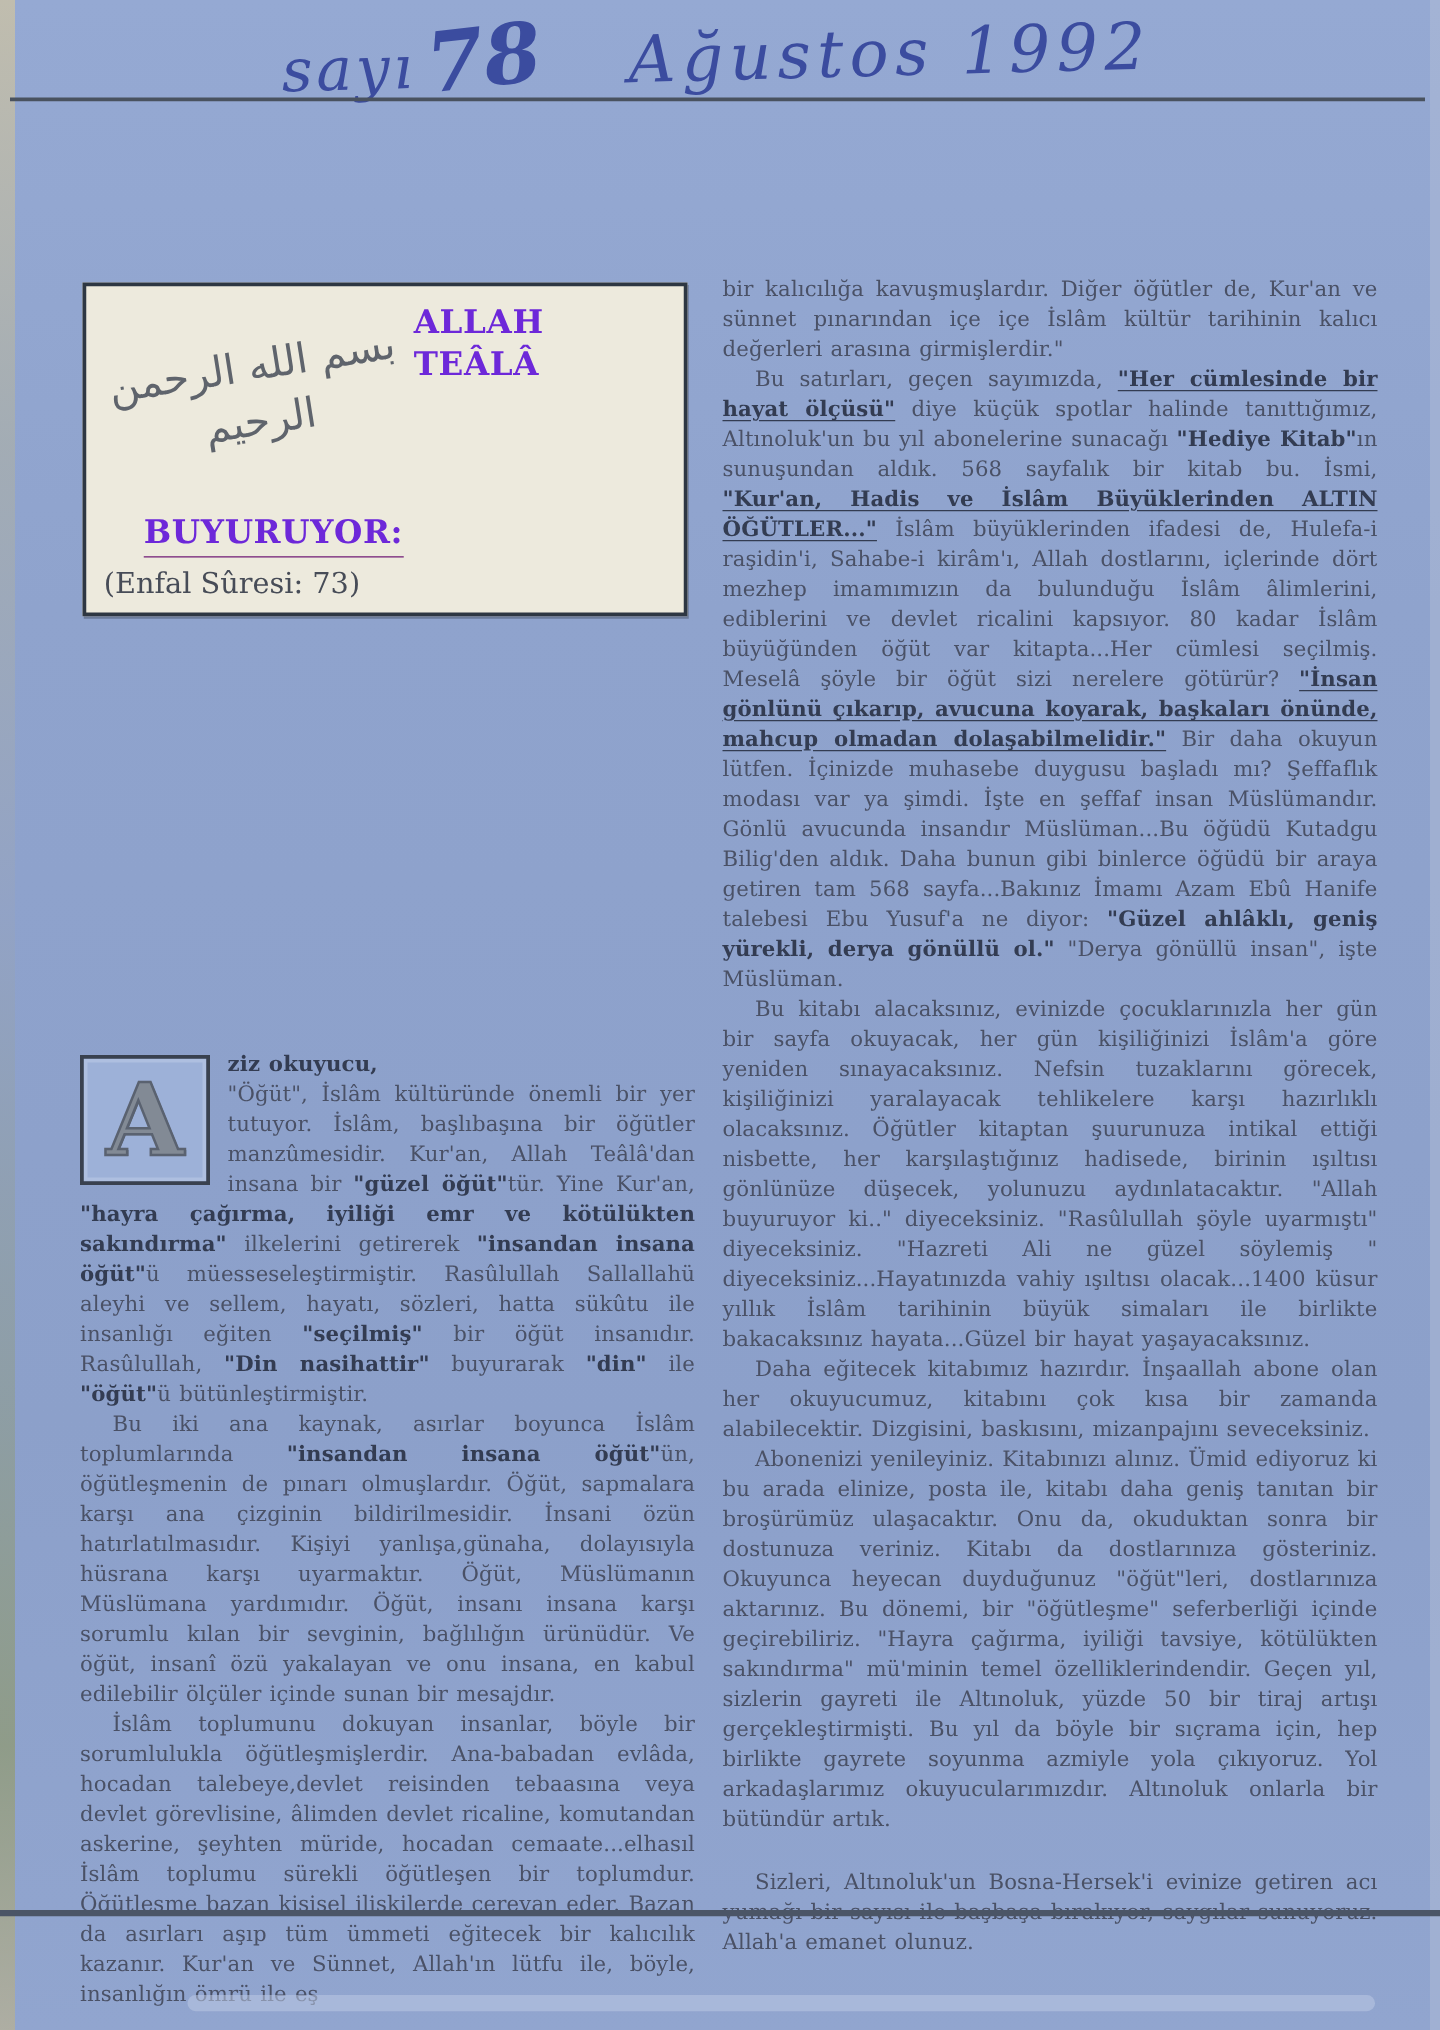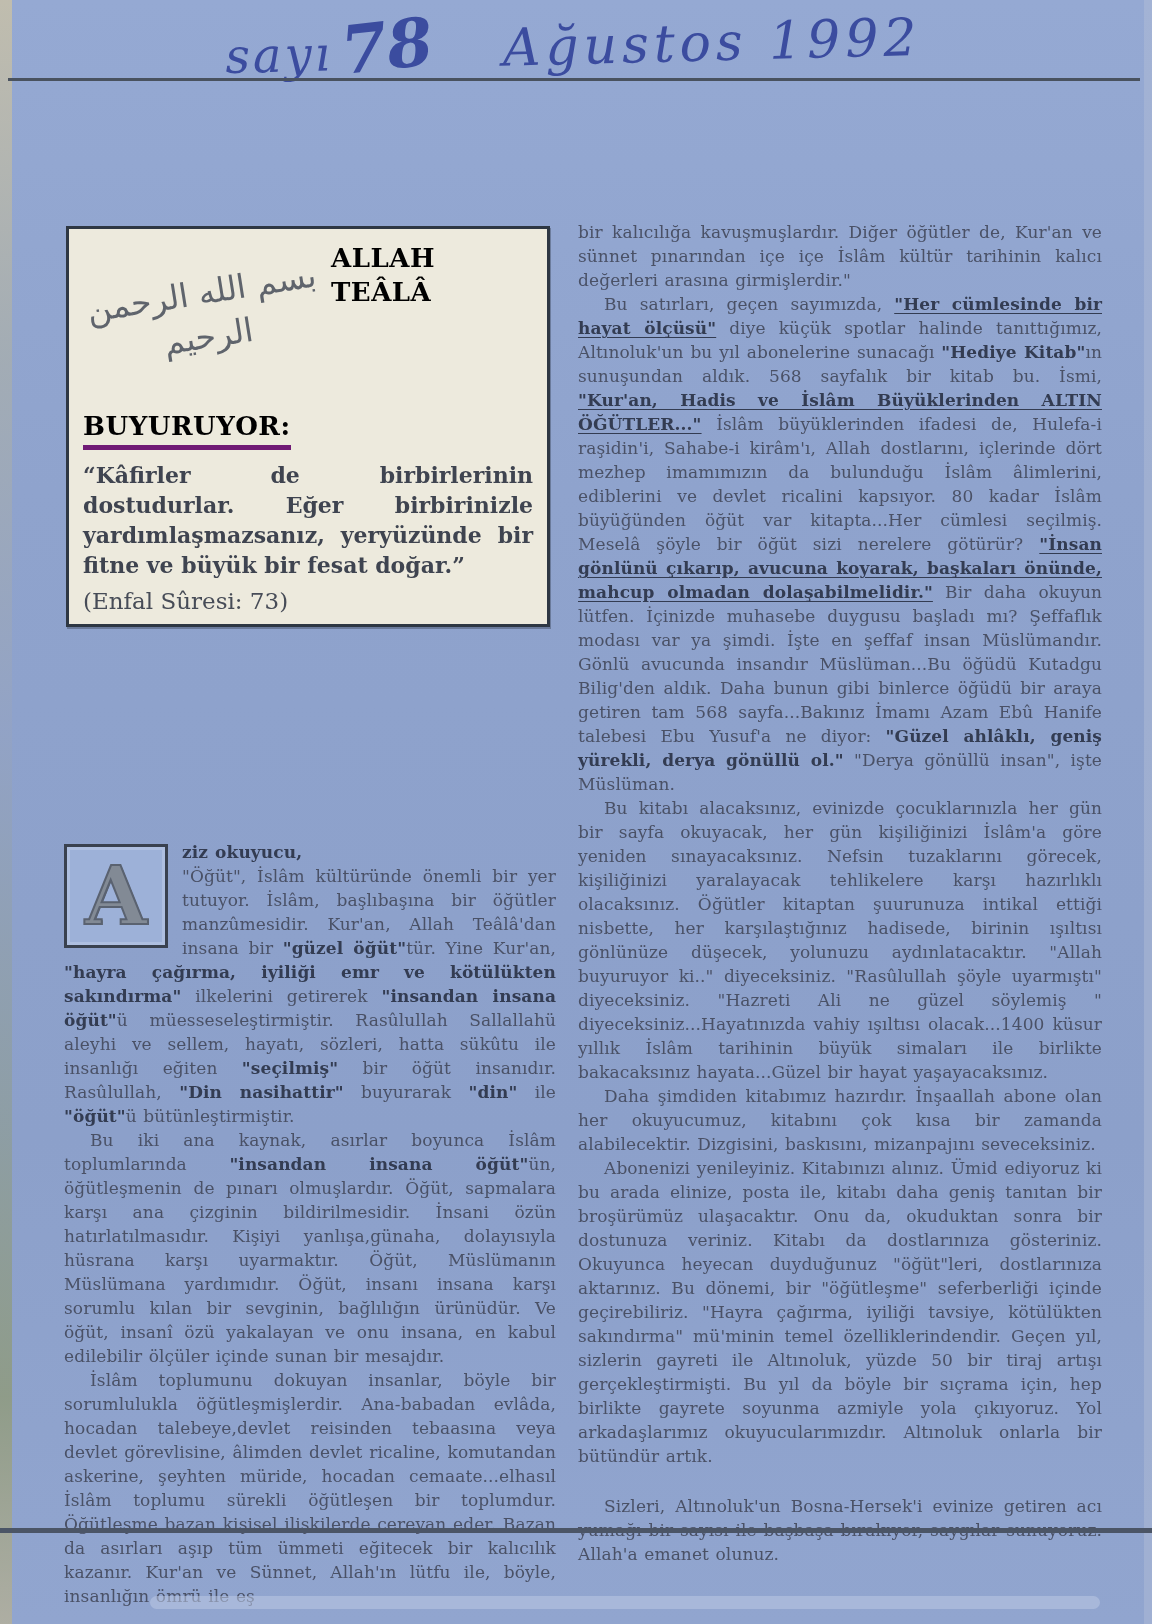--- a/index.html
+++ b/index.html
@@ -32,22 +32,22 @@
     position:absolute;left:66px;top:226px;width:484px;box-sizing:border-box;
     background:#edeadd;border:3px solid #2e3743;padding:12px 14px 10px 14px;
     color:#3e4452;box-shadow:1px 2px 0 rgba(40,48,64,.35);
   }
   .qcall{float:left;width:248px;height:168px;position:relative;}
   .ar{
     position:absolute;left:2px;top:30px;width:240px;
     font-family:"DejaVu Sans",sans-serif;font-size:33px;line-height:44px;
     color:#5f646c;transform:rotate(-9deg);text-align:center;
   }
-  .qhead{font-weight:bold;font-size:26px;line-height:34px;color:#000000;letter-spacing:.5px;}
-  .qh2{display:inline-block;border-bottom:5px solid #701a75;padding-bottom:2px;}
+  .qhead{font-weight:bold;font-size:26px;line-height:34px;color:#6d28d9;letter-spacing:.5px;margin-left:32px;}
+  .qh2{display:inline-block;border-bottom:1px solid #701a75;padding-bottom:2px;}
   .qtext{margin:10px 0 0 0;font-weight:bold;font-size:22px;line-height:30px;text-align:justify;color:#3f4450;}
   .qsource{clear:both;text-align:left;font-size:23px;margin-top:8px;color:#474c57;}
 
   .title{
     position:absolute;left:70px;top:748px;margin:0;
     font-size:50px;font-style:italic;font-weight:bold;color:#5d6571;
     letter-spacing:1px;text-shadow:0 1px 0 rgba(255,255,255,.25);
   }
 
   .colL{position:absolute;left:64px;top:840px;width:492px;}
@@ -85,37 +85,36 @@
   <div class="rule rule-top"></div>
 
   <div class="qbox">
     <div class="qcall">
       <span class="ar">بسم الله الرحمن الرحيم</span>
     </div>
     <div class="qhead">
       <span class="qh1">ALLAH TEÂLÂ</span><br>
       <span class="qh2">BUYURUYOR:</span>
     </div>
-    <p class="qtext">“Kâfirler de birbirlerinin dostudurlar. Eğer birbirinizle yardımlaşmazsanız, yeryüzünde bir fitne ve büyük bir fesat doğar.”</p>
     <div class="qsource">(Enfal Sûresi: 73)</div>
   </div>
 
 
   <div class="colL">
     <p class="para"><span class="dropbox">
           <span class="dropletter">A</span>
         </span><span><span class="b">ziz okuyucu,</span><br><span>"Öğüt", İslâm kültüründe önemli bir yer tutuyor. İslâm, başlıbaşına bir öğütler manzûmesidir. Kur'an, Allah Teâlâ'dan insana bir </span><span class="b">"güzel öğüt"</span><span>tür. Yine Kur'an, </span><span class="b">"hayra çağırma, iyiliği emr ve kötülükten sakındırma"</span><span> ilkelerini getirerek </span><span class="b">"insandan insana öğüt"</span><span>ü müesseseleştirmiştir. Rasûlullah Sallallahü aleyhi ve sellem, hayatı, sözleri, hatta sükûtu ile insanlığı eğiten </span><span class="b">"seçilmiş"</span><span> bir öğüt insanıdır. Rasûlullah, </span><span class="b">"Din nasihattir"</span><span> buyurarak </span><span class="b">"din"</span><span> ile </span><span class="b">"öğüt"</span><span>ü bütünleştirmiştir.</span></span></p>
     <p class="para ind"><span><span>Bu iki ana kaynak, asırlar boyunca İslâm toplumlarında </span><span class="b">"insandan insana öğüt"</span><span>ün, öğütleşmenin de pınarı olmuşlardır. Öğüt, sapmalara karşı ana çizginin bildirilmesidir. İnsani özün hatırlatılmasıdır. Kişiyi yanlışa,günaha, dolayısıyla hüsrana karşı uyarmaktır. Öğüt, Müslümanın Müslümana yardımıdır. Öğüt, insanı insana karşı sorumlu kılan bir sevginin, bağlılığın ürünüdür. Ve öğüt, insanî özü yakalayan ve onu insana, en kabul edilebilir ölçüler içinde sunan bir mesajdır.</span></span></p>
     <p class="para ind"><span><span>İslâm toplumunu dokuyan insanlar, böyle bir sorumlulukla öğütleşmişlerdir. Ana-babadan evlâda, hocadan talebeye,devlet reisinden tebaasına veya devlet görevlisine, âlimden devlet ricaline, komutandan askerine, şeyhten müride, hocadan cemaate...elhasıl İslâm toplumu sürekli öğütleşen bir toplumdur. Öğütleşme bazan kişisel ilişkilerde cereyan eder. Bazan da asırları aşıp tüm ümmeti eğitecek bir kalıcılık kazanır. Kur'an ve Sünnet, Allah'ın lütfu ile, böyle, insanlığın ömrü ile eş</span></span></p>
   </div>
 
   <div class="colR">
     <p class="para"><span><span>bir kalıcılığa kavuşmuşlardır. Diğer öğütler de, Kur'an ve sünnet pınarından içe içe İslâm kültür tarihinin kalıcı değerleri arasına girmişlerdir."</span></span></p>
     <p class="para ind"><span><span>Bu satırları, geçen sayımızda, </span><span class="b u">"Her cümlesinde bir hayat ölçüsü"</span><span> diye küçük spotlar halinde tanıttığımız, Altınoluk'un bu yıl abonelerine sunacağı </span><span class="b">"Hediye Kitab"</span><span>ın sunuşundan aldık. 568 sayfalık bir kitab bu. İsmi, </span><span class="b u">"Kur'an, Hadis ve İslâm Büyüklerinden ALTIN ÖĞÜTLER..."</span><span> İslâm büyüklerinden ifadesi de, Hulefa-i raşidin'i, Sahabe-i kirâm'ı, Allah dostlarını, içlerinde dört mezhep imamımızın da bulunduğu İslâm âlimlerini, ediblerini ve devlet ricalini kapsıyor. 80 kadar İslâm büyüğünden öğüt var kitapta...Her cümlesi seçilmiş. Meselâ şöyle bir öğüt sizi nerelere götürür? </span><span class="b u">"İnsan gönlünü çıkarıp, avucuna koyarak, başkaları önünde, mahcup olmadan dolaşabilmelidir."</span><span> Bir daha okuyun lütfen. İçinizde muhasebe duygusu başladı mı? Şeffaflık modası var ya şimdi. İşte en şeffaf insan Müslümandır. Gönlü avucunda insandır Müslüman...Bu öğüdü Kutadgu Bilig'den aldık. Daha bunun gibi binlerce öğüdü bir araya getiren tam 568 sayfa...Bakınız İmamı Azam Ebû Hanife talebesi Ebu Yusuf'a ne diyor: </span><span class="b">"Güzel ahlâklı, geniş yürekli, derya gönüllü ol."</span><span> "Derya gönüllü insan", işte Müslüman.</span></span></p>
     <p class="para ind"><span><span>Bu kitabı alacaksınız, evinizde çocuklarınızla her gün bir sayfa okuyacak, her gün kişiliğinizi İslâm'a göre yeniden sınayacaksınız. Nefsin tuzaklarını görecek, kişiliğinizi yaralayacak tehlikelere karşı hazırlıklı olacaksınız. Öğütler kitaptan şuurunuza intikal ettiği nisbette, her karşılaştığınız hadisede, birinin ışıltısı gönlünüze düşecek, yolunuzu aydınlatacaktır. "Allah buyuruyor ki.." diyeceksiniz. "Rasûlullah şöyle uyarmıştı" diyeceksiniz. "Hazreti Ali ne güzel söylemiş " diyeceksiniz...Hayatınızda vahiy ışıltısı olacak...1400 küsur yıllık  İslâm tarihinin büyük simaları ile birlikte bakacaksınız hayata...Güzel bir hayat yaşayacaksınız.</span></span></p>
-    <p class="para ind"><span><span>Daha şimdiden kitabımız hazırdır. İnşaallah abone olan her okuyucumuz, kitabını çok kısa bir zamanda alabilecektir. Dizgisini, baskısını, mizanpajını seveceksiniz.</span></span></p>
+    <p class="para ind"><span><span>Daha eğitecek kitabımız hazırdır. İnşaallah abone olan her okuyucumuz, kitabını çok kısa bir zamanda alabilecektir. Dizgisini, baskısını, mizanpajını seveceksiniz.</span></span></p>
     <p class="para ind"><span><span>Abonenizi yenileyiniz. Kitabınızı alınız. Ümid ediyoruz ki bu arada elinize, posta ile, kitabı daha geniş tanıtan bir broşürümüz ulaşacaktır. Onu da, okuduktan sonra bir dostunuza veriniz. Kitabı da dostlarınıza gösteriniz. Okuyunca heyecan duyduğunuz "öğüt"leri, dostlarınıza  aktarınız. Bu dönemi, bir "öğütleşme" seferberliği içinde geçirebiliriz. "Hayra çağırma, iyiliği tavsiye, kötülükten sakındırma" mü'minin temel özelliklerindendir. Geçen yıl, sizlerin gayreti ile Altınoluk, yüzde 50 bir tiraj artışı gerçekleştirmişti. Bu yıl da böyle bir sıçrama için, hep birlikte gayrete soyunma azmiyle yola çıkıyoruz. Yol arkadaşlarımız okuyucularımızdır. Altınoluk onlarla bir bütündür artık.</span></span></p>
     <p class="para ind gap"><span><span>Sizleri, Altınoluk'un Bosna-Hersek'i evinize getiren acı yumağı bir sayısı ile başbaşa bırakıyor, saygılar sunuyoruz. Allah'a emanet olunuz.</span></span></p>
   </div>
 
   <div class="rule rule-bottom"></div>
   <div class="bottom-light"></div>
 </div>
 
 </body></html>

